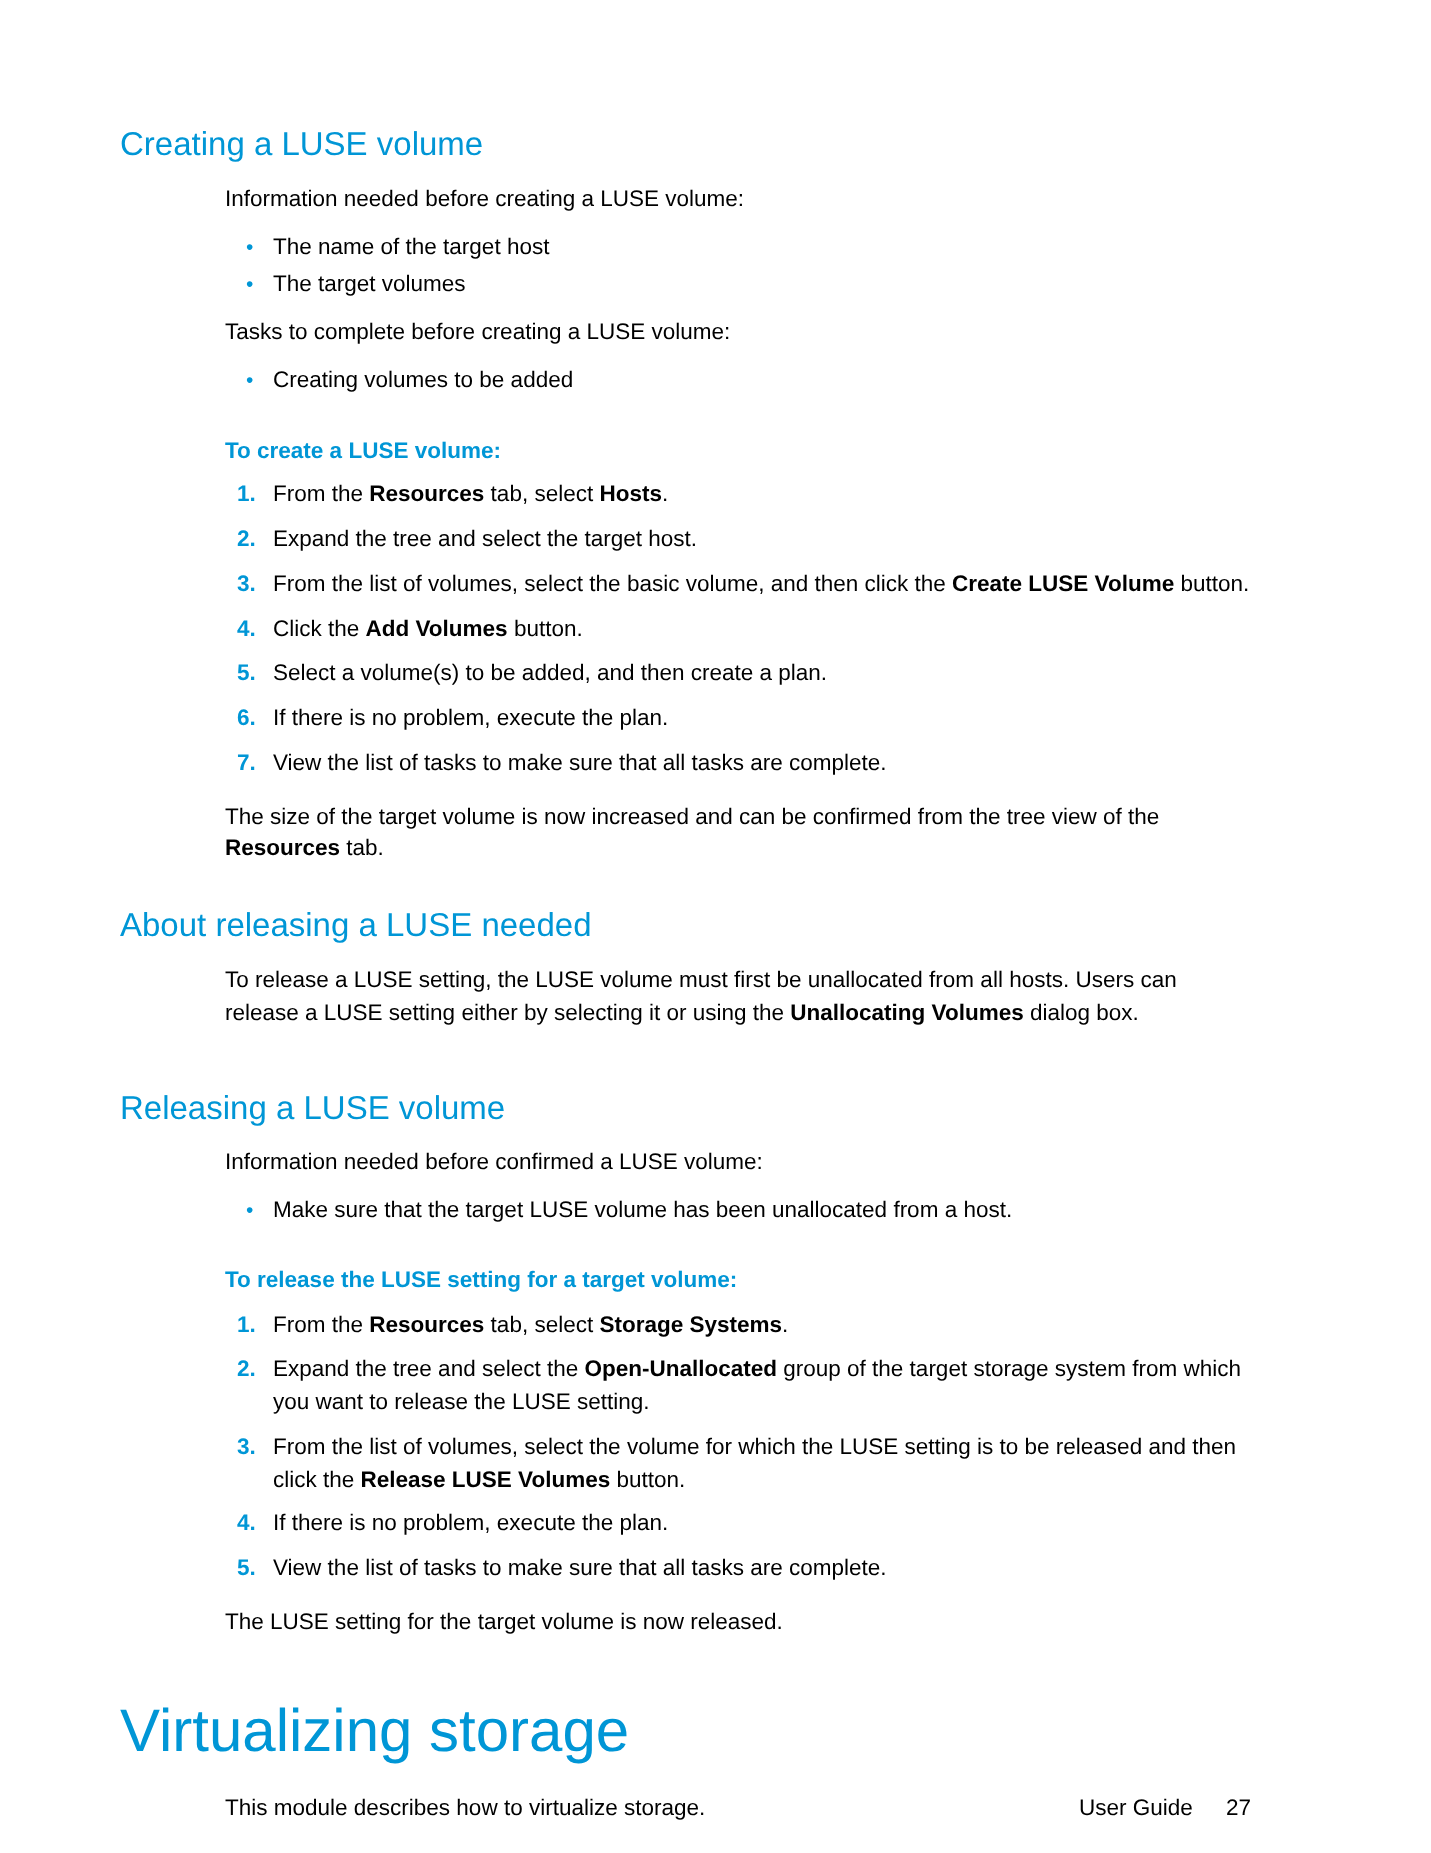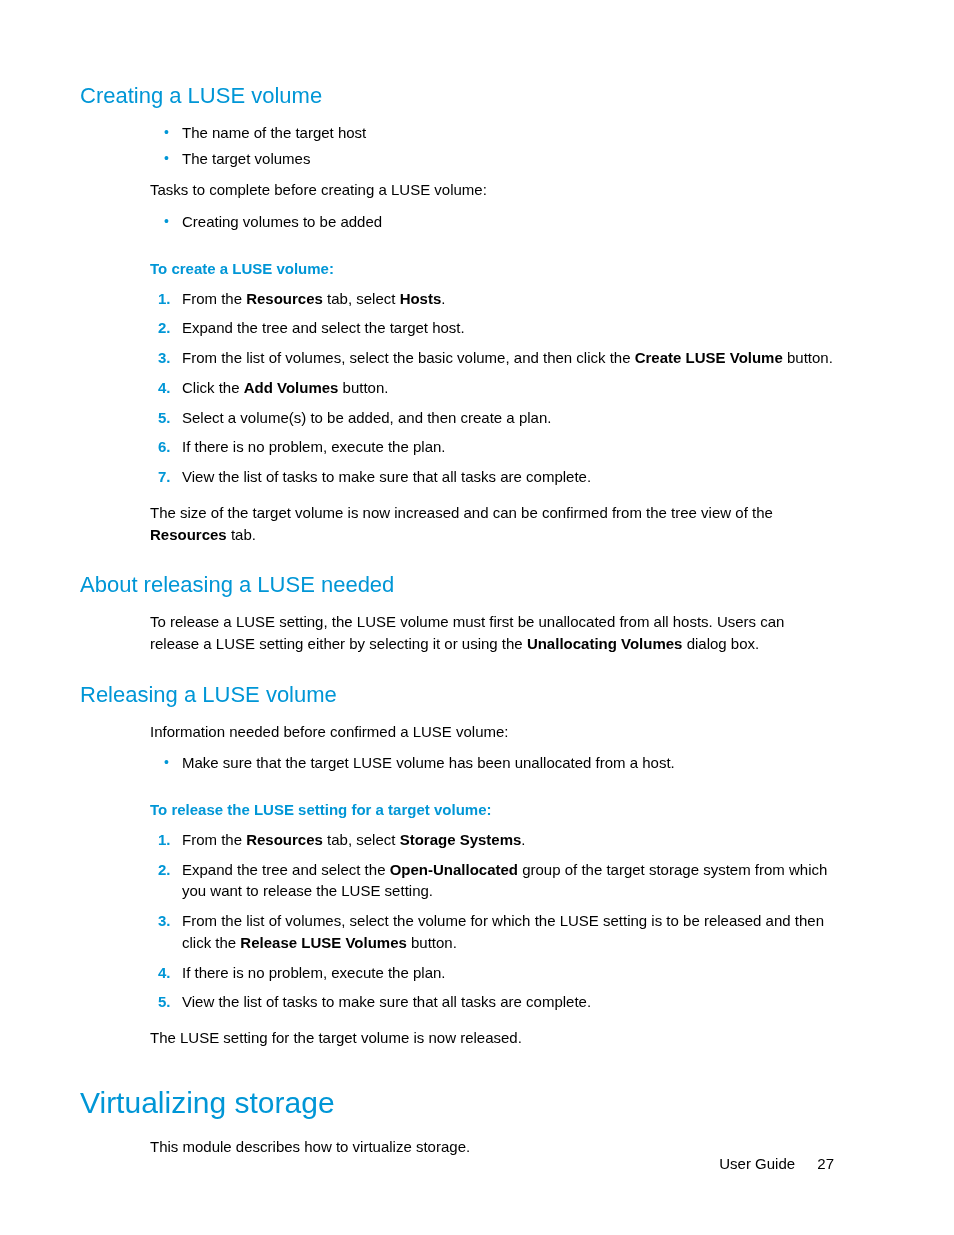--- a/index.html
+++ b/index.html
@@ -19,21 +19,21 @@
     position: relative;
   }
   .h2 {
     color: #0096d6;
     font-size: 22px;
     font-weight: 400;
     margin: 0 0 10px 0;
   }
   .h1 {
     color: #0096d6;
-    font-size: 30px;
+    font-size: 40px;
     font-weight: 400;
     margin: 32px 0 12px 0;
   }
   .indented {
     margin-left: 70px;
   }
   p {
     margin: 6px 0 10px 0;
   }
   ul.bullets {
@@ -90,20 +90,21 @@
     margin-left: 18px;
   }
 </style>
 </head>
 <body>
 
 <div class="page">
 
   <div class="h2">Creating a LUSE volume</div>
   <div class="indented">
+    <p>Information needed before creating a LUSE volume:</p>
     <ul class="bullets">
       <li>The name of the target host</li>
       <li>The target volumes</li>
     </ul>
     <p>Tasks to complete before creating a LUSE volume:</p>
     <ul class="bullets">
       <li>Creating volumes to be added</li>
     </ul>
     <div class="bold-blue">To create a LUSE volume:</div>
     <ol class="numbered">
@@ -126,21 +127,21 @@
     </p>
   </div>
 
   <div class="h2" style="margin-top:24px">About releasing a LUSE needed</div>
   <div class="indented">
     <p>
       <span>To release a LUSE setting, the LUSE volume must first be unallocated from all hosts. Users can release a LUSE setting either by selecting it or using the </span><b>Unallocating Volumes</b><span> dialog box.</span>
     </p>
   </div>
 
-  <div class="h2" style="margin-top:24px">Releasing a LUSE volume</div>
+  <div class="h2" style="margin-top:36px">Releasing a LUSE volume</div>
   <div class="indented">
     <p>Information needed before confirmed a LUSE volume:</p>
     <ul class="bullets">
       <li>Make sure that the target LUSE volume has been unallocated from a host.</li>
     </ul>
     <div class="bold-blue">To release the LUSE setting for a target volume:</div>
     <ol class="numbered">
       <li>
         <span>From the </span><b>Resources</b><span> tab, select </span><b>Storage Systems</b><span>.</span>
       </li>

